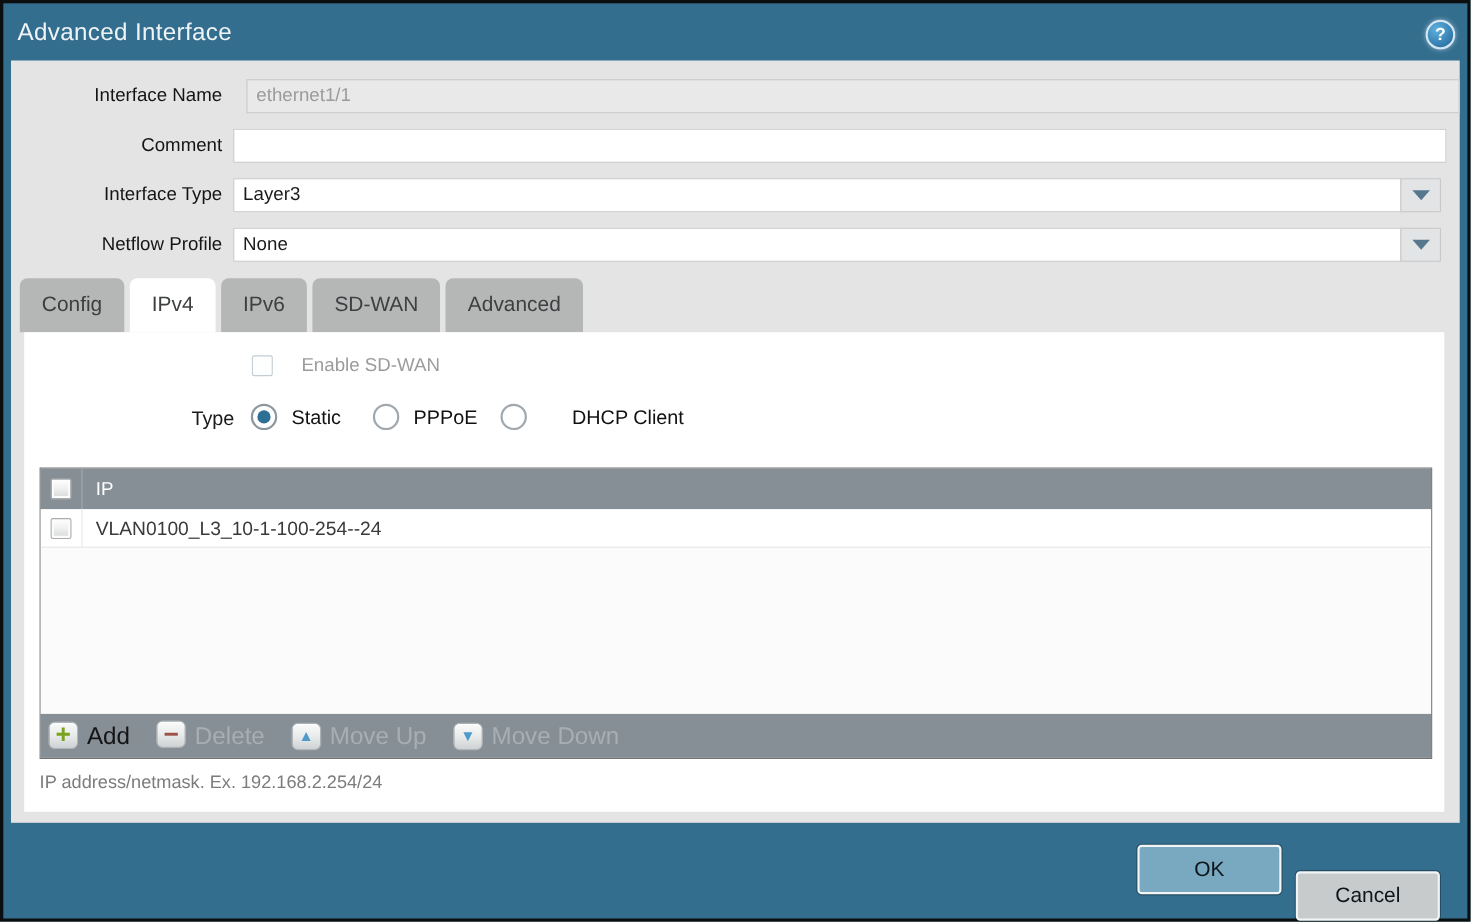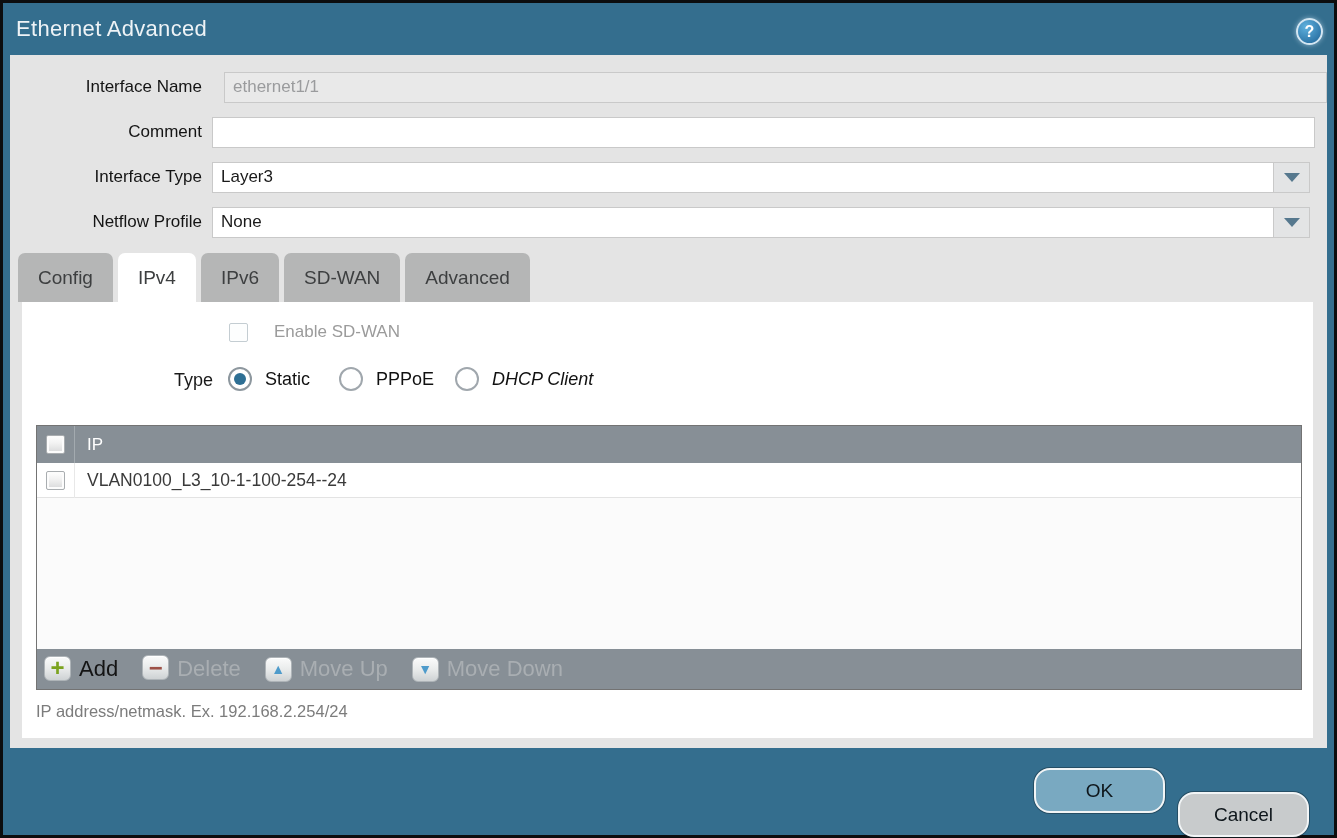--- a/index.html
+++ b/index.html
@@ -133,35 +133,35 @@
   .glyph-up, .glyph-down { color:#4e9bcb; font-size:14px; }
   .tool-label { font-size:22px; color:#141414; }
   .tool-btn.disabled .tool-label { color:#a9aeb2; }
 
   .hint { position:absolute; left:14px; top:400px; font-size:16.5px; color:#7c7c7c; }
 
   
   .footer { position:absolute; left:0; top:745px; width:1331px; height:87px; }
   .btn {
     position:absolute; top:20px; width:131px; height:45px;
-    border:2px solid #f2f5f6; border-radius:16px;
+    border:2px solid #f2f5f6; border-radius:4px;
     font-size:19px; color:#0e161b; font-family:"Liberation Sans", sans-serif;
     display:flex; align-items:center; justify-content:center; cursor:pointer;
     box-shadow:0 0 0 1px rgba(20,40,50,.45);
   }
   .btn-ok { left:1031px; background:#79a9c1; }
   .btn-cancel { left:1175px; background:#c8cbcc;margin-top:24px; }
 </style>
 </head>
 <body>
 
 <div class="dialog">
 
   <div class="titlebar">
-    <div class="title-text">Ethernet Advanced</div>
+    <div class="title-text">Advanced Interface</div>
     <div class="help-icon">?</div>
   </div>
 
   <div class="content">
 
     <div class="form-row" style="top:16px;justify-content:space-between;">
       <div class="form-label">Interface Name</div>
       <input class="field field-full field-disabled" readonly="" value="ethernet1/1" style="">
     </div>
 
@@ -203,21 +203,21 @@
 
       <div class="type-row">
         <span class="type-label">Type</span>
         <span class="radio selected" style="left:206px;">
             <span class="dot"></span>
           </span>
         <span class="radio-label" style="left:243px;">Static</span>
         <span class="radio" style="left:317px;"></span>
         <span class="radio-label" style="left:354px;">PPPoE</span>
         <span class="radio" style="left:433px;"></span>
-        <span class="radio-label" style="left:470px;font-style:italic;">DHCP Client</span>
+        <span class="radio-label" style="left:498px;">DHCP Client</span>
       </div>
 
       <div class="ip-table">
         <div class="t-header">
           <div class="t-cbcell">
             <span class="cb"></span>
           </div>
           <div class="t-hdiv"></div>
           <div class="t-htext">IP</div>
         </div>

